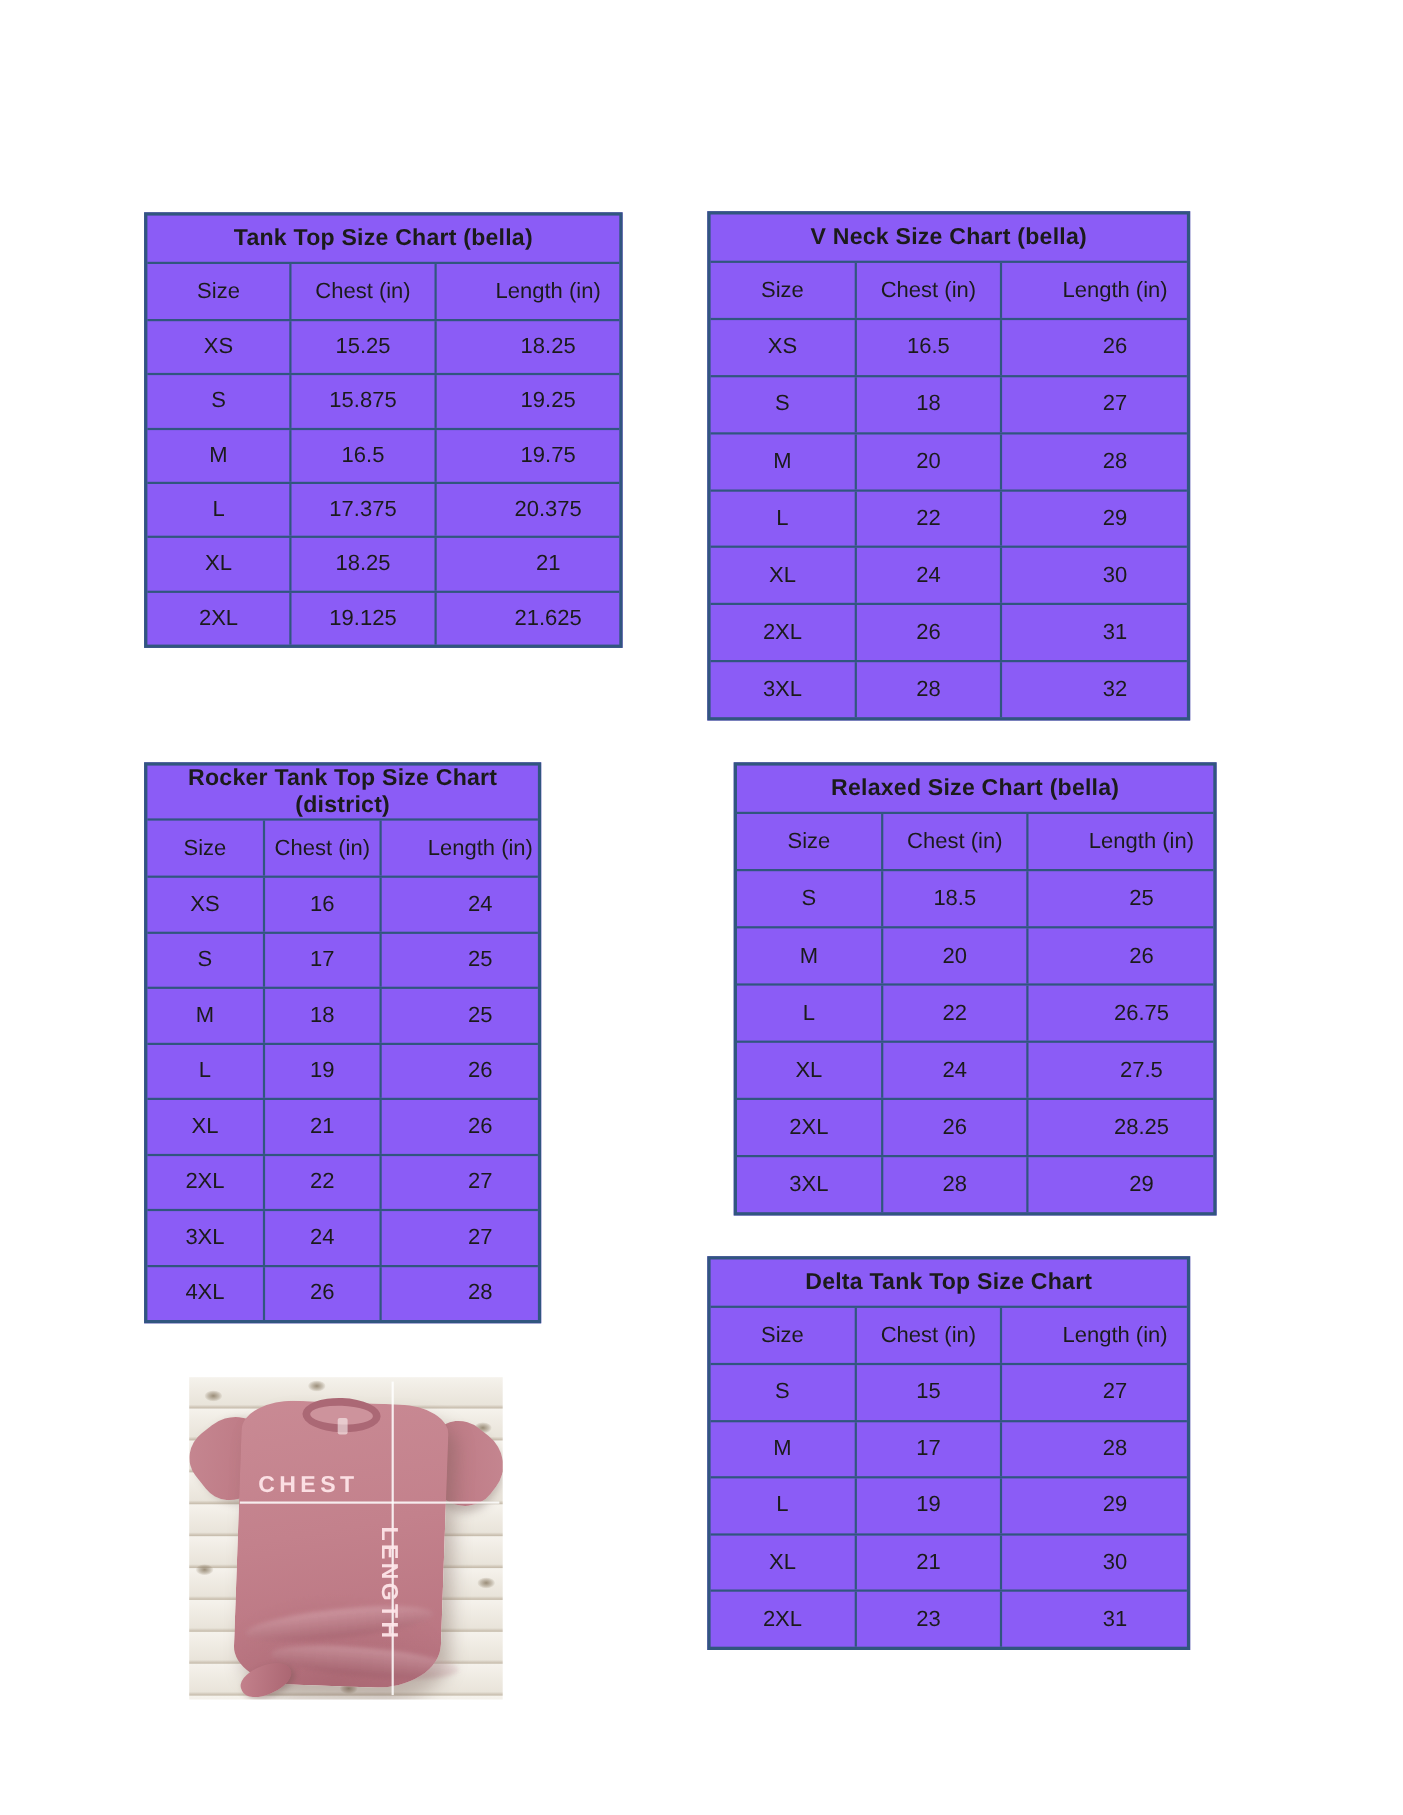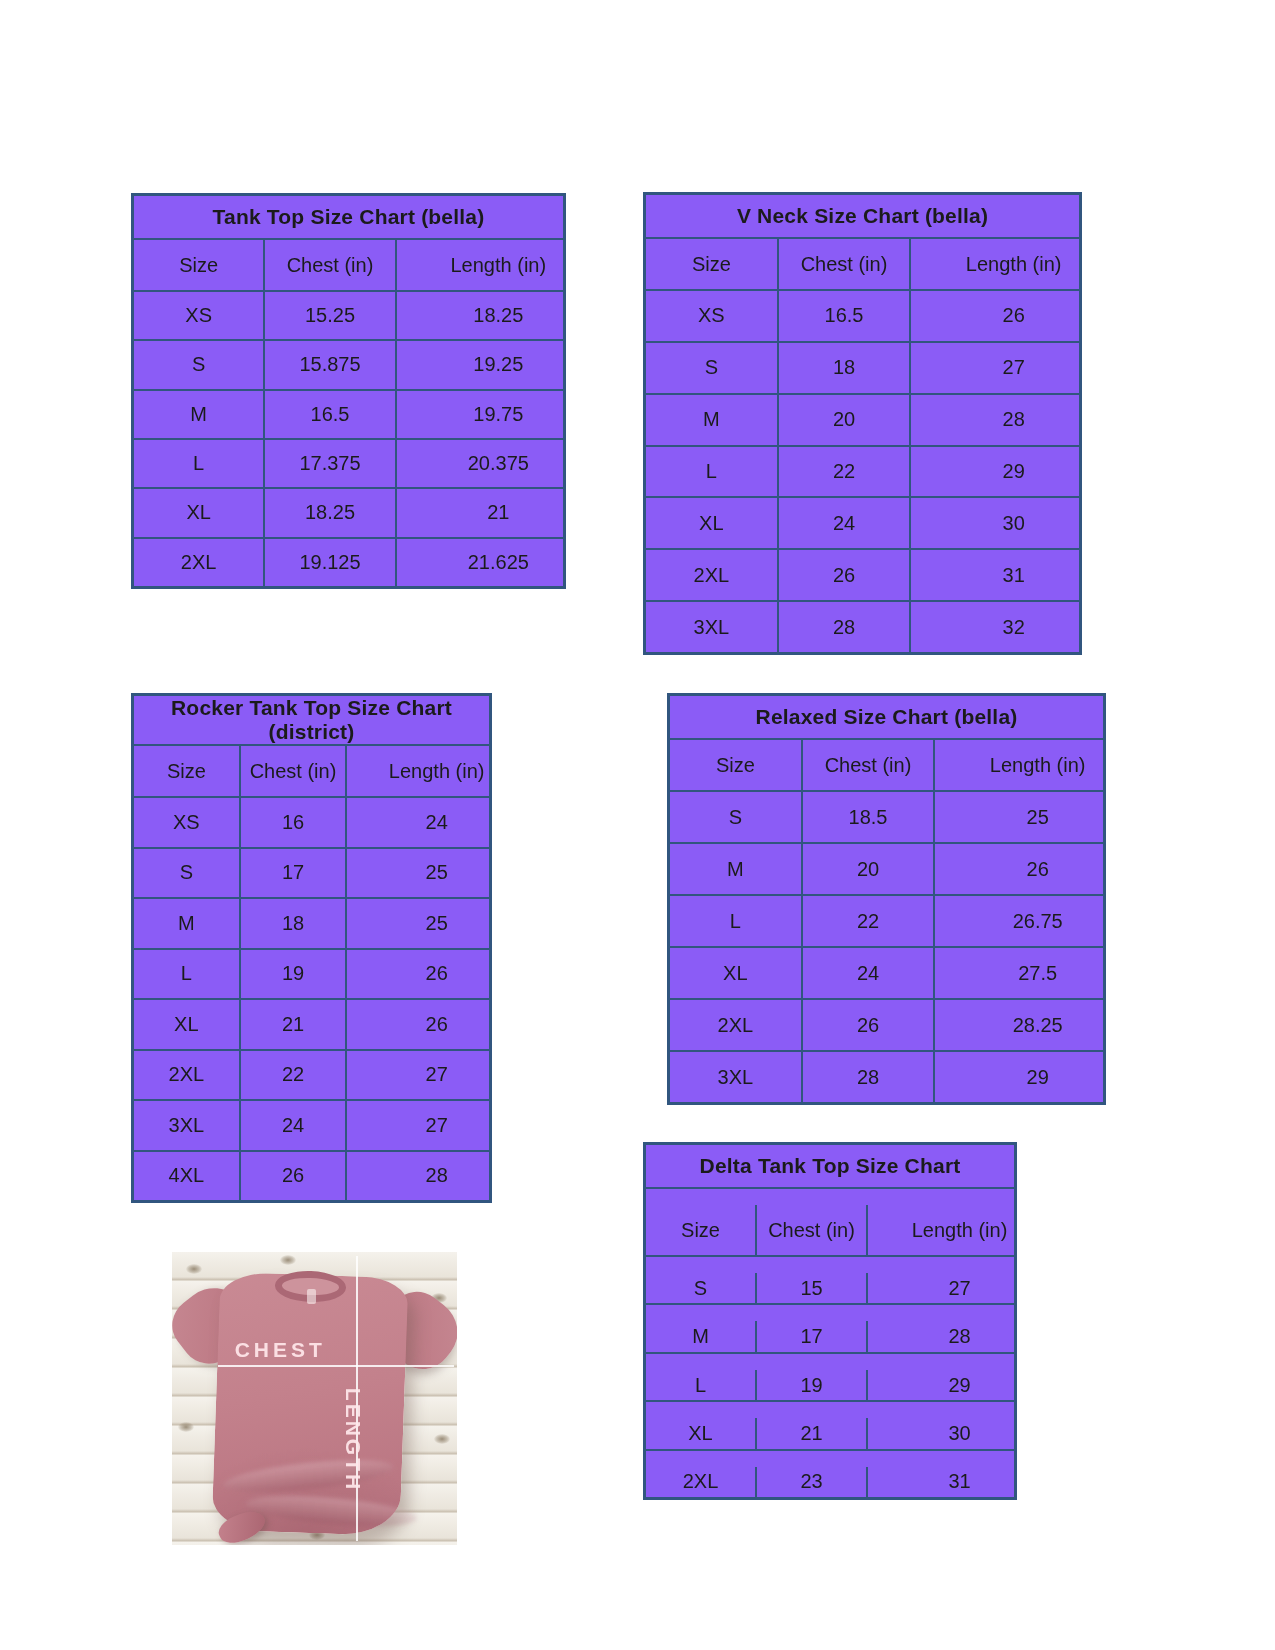--- a/index.html
+++ b/index.html
@@ -325,21 +325,21 @@
         <div class="tbl-cell">26</div>
         <div class="tbl-cell">28.25</div>
       </div>
       <div class="tbl-row">
         <div class="tbl-cell">3XL</div>
         <div class="tbl-cell">28</div>
         <div class="tbl-cell">29</div>
       </div>
     </section>
 
-  <section class="size-table" style="left:643px; top:1142px; width:374px; height:358px;gap:16px;">
+  <section class="size-table" style="left:643px; top:1142px; width:439px; height:358px;">
       <div class="tbl-title">Delta Tank Top Size Chart</div>
       <div class="tbl-row tbl-head">
         <div class="tbl-cell">Size</div>
         <div class="tbl-cell">Chest (in)</div>
         <div class="tbl-cell">Length (in)</div>
       </div>
       <div class="tbl-row">
         <div class="tbl-cell">S</div>
         <div class="tbl-cell">15</div>
         <div class="tbl-cell">27</div>

